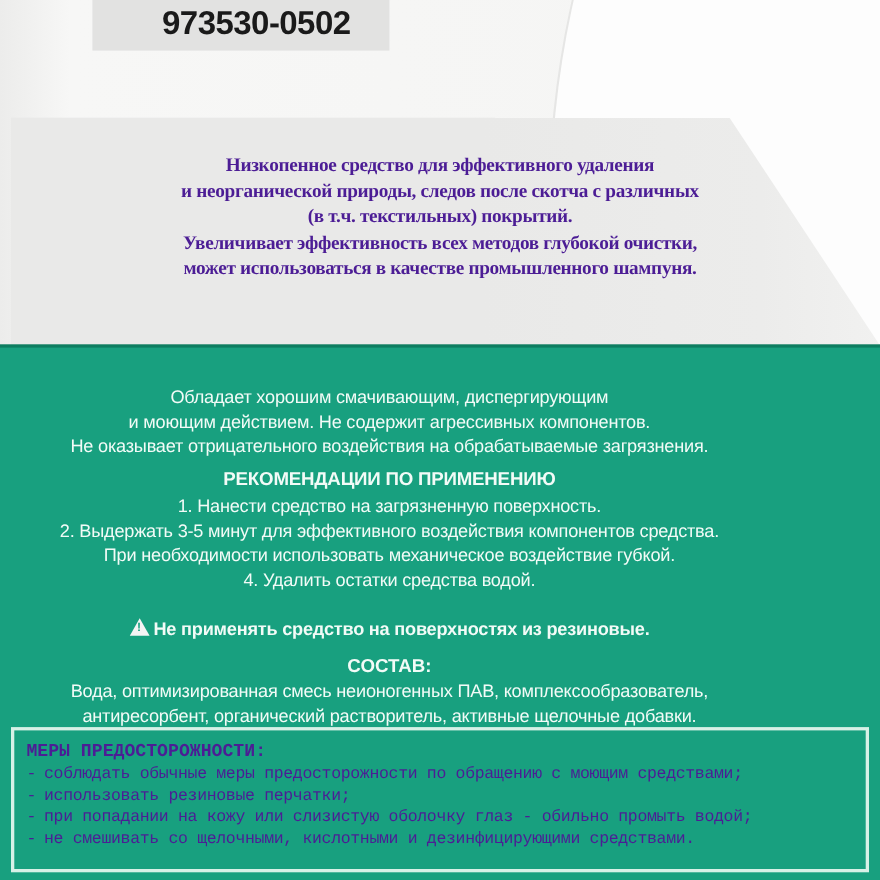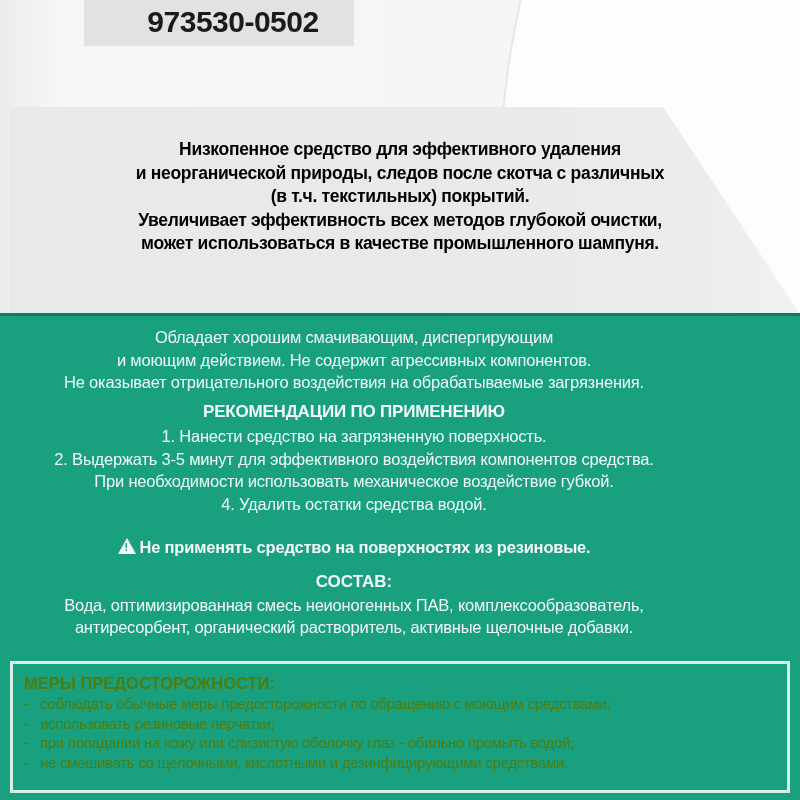--- a/index.html
+++ b/index.html
@@ -32,53 +32,54 @@
     position:absolute; left:10px; top:107px; width:440px; height:207px;
     background:#e9e9e8;
   }
   .intro-panel-right {
     position:absolute; left:440px; top:107px; width:360px; height:207px;
     background:linear-gradient(90deg,#e9e9e8 0%,#ececeb 70%, #f1f1f0 100%);
     clip-path:polygon(0 0, 62% 0, 100% 100%, 0 100%);
   }
   .intro-text {
     position:absolute; left:60px; top:138px; width:680px;
-    text-align:center; color:#000000;
-    font-family:Liberation Sans, sans-serif; font-weight:bold;
+    text-align:center; color:#4c1d95;
+    font-family:Liberation Serif, serif; font-weight:bold;
     font-size:17.5px; line-height:23.5px; letter-spacing:-0.3px;
   }
   .intro-text div { white-space:nowrap; }
   .green-panel {
     position:absolute; left:0; top:314px; width:800px; height:486px;
     background:#18a07f;
   }
   .green-edge {
     position:absolute; left:0; top:313px; width:800px; height:3px;
     background:#0d7d60;
   }
   .green-text {
     position:absolute; left:0; width:708px; text-align:center; color:#f2fbf7;
     font-family:"Liberation Sans", sans-serif;
+    margin-top:24px;
   }
   .desc { top:326px; font-size:16.5px; line-height:22.5px; letter-spacing:-0.2px; }
   .desc div, .steps div, .comp div { white-space:nowrap; }
   .rec-title { top:402px; font-weight:bold; font-size:17px; letter-spacing:-0.2px; }
   .steps { top:425px; font-size:16.5px; line-height:22.5px; letter-spacing:-0.2px; }
   .warning { top:538px; font-weight:bold; font-size:16.5px; letter-spacing:-0.2px; }
   .warn-icon { display:inline-block; width:0; height:0; border-left:9px solid transparent; border-right:9px solid transparent; border-bottom:16px solid #f4f4f4; position:relative; vertical-align:-1px; margin-right:4px; }
   .warn-icon span { position:absolute; left:-2px; top:3px; color:#18a07f; font-size:11px; font-weight:bold; line-height:12px; }
   .comp-title { top:572px; font-weight:bold; font-size:17px;text-align:center; }
   .comp { top:594px; font-size:16.5px; line-height:22px; letter-spacing:-0.2px; }
   .precaution-box2 {
     position:absolute; left:10px; top:661px; width:774px; height:126px;
     border:3px solid #d7f1e7; box-sizing:content-box;
   }
   .prec-content {
-    position:absolute; left:24px; top:672px; width:760px; color:#4d7c0f;
-    font-family:Liberation Sans, sans-serif;
+    position:absolute; left:24px; top:672px; width:760px; color:#4c1d95;
+    font-family:Liberation Mono, monospace;
   }
   .prec-title { font-weight:bold; font-size:16.5px; line-height:22px; margin-left:0; }
   .prec-item { font-size:15px; line-height:19.5px; white-space:nowrap; letter-spacing:-0.3px; }
   .prec-item .dash { display:inline-block; width:16px; }
 </style>
 </head>
 <body>
 
 <div class="bottle-bg"></div>
 <div class="bottle-curve"></div>

